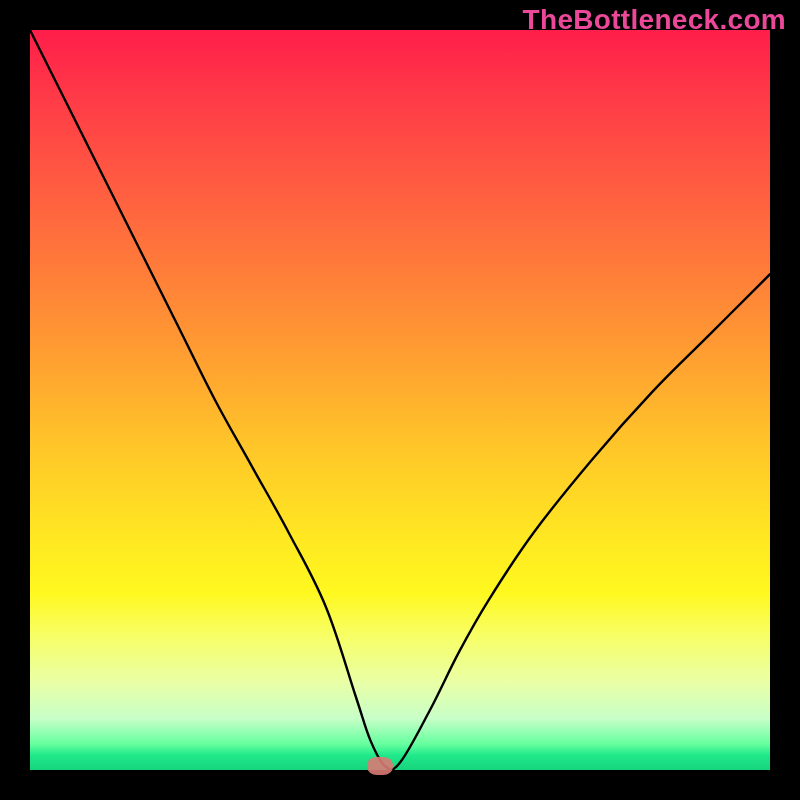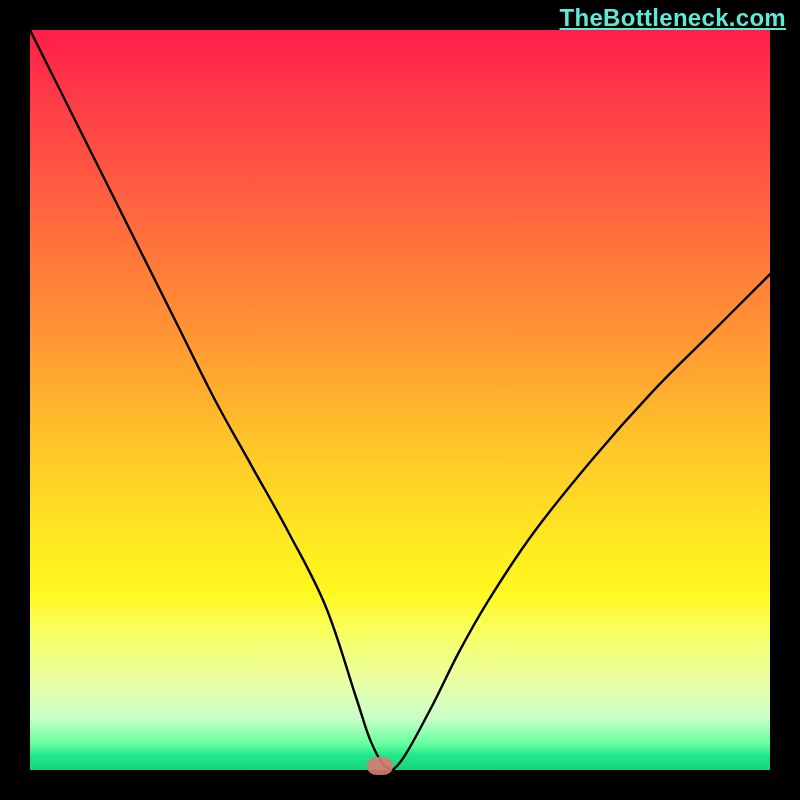--- a/index.html
+++ b/index.html
@@ -14,26 +14,25 @@
   .outer {
     position: relative;
     width: 800px;
     height: 800px;
     background: #000;
   }
   .watermark {
     position: absolute;
     top: 4px;
     right: 14px;
-    color: #5eead4;
-    font-size: 24px;
+    color: #ec4899;
+    font-size: 28px;
     font-weight: 600;
     letter-spacing: 0.3px;
     z-index: 5;
-    text-decoration: underline;
   }
   .plot {
     position: absolute;
     left: 30px;
     top: 30px;
     width: 740px;
     height: 740px;
     background: linear-gradient(to bottom,
       #ff1e4a 0%,
       #ff3d47 10%,

